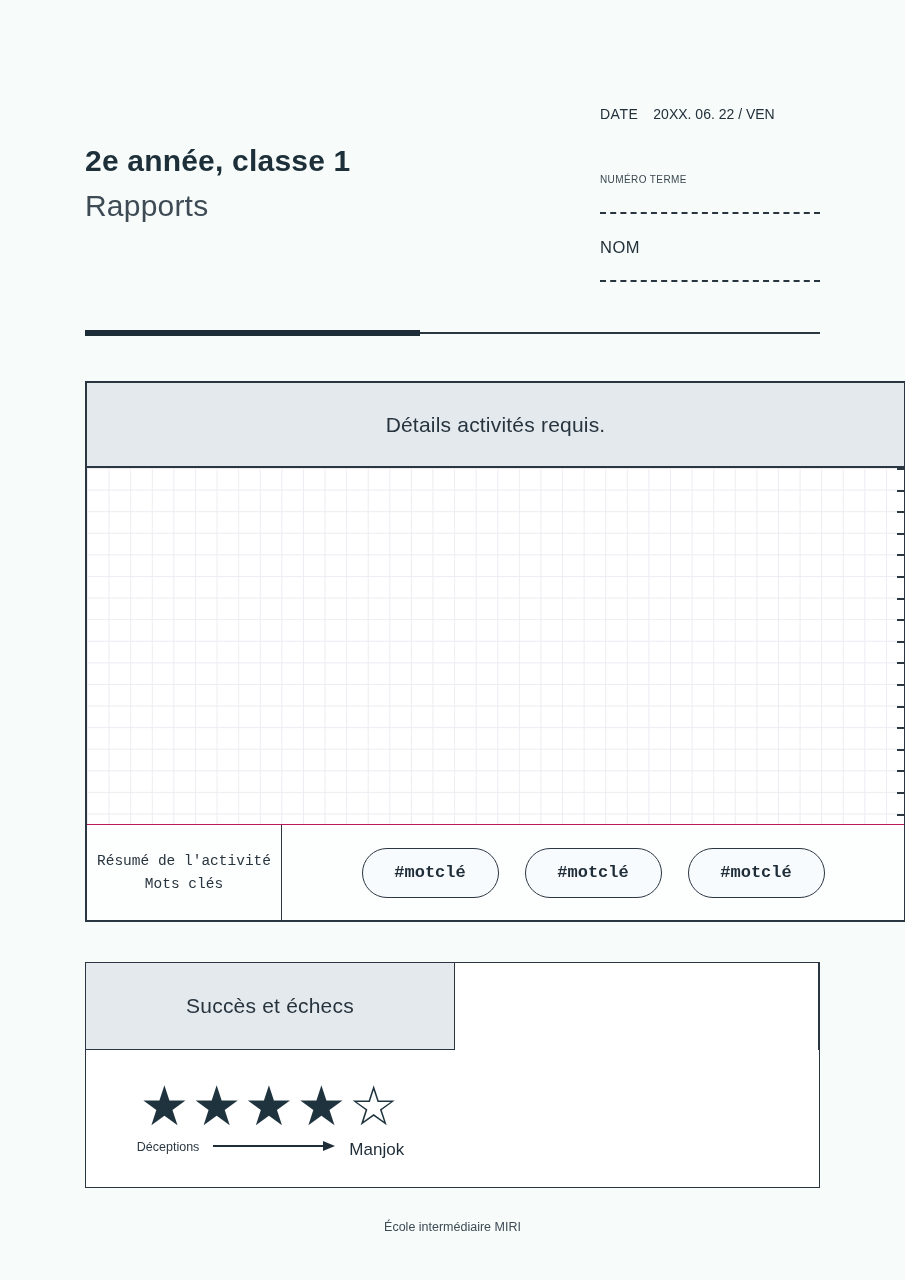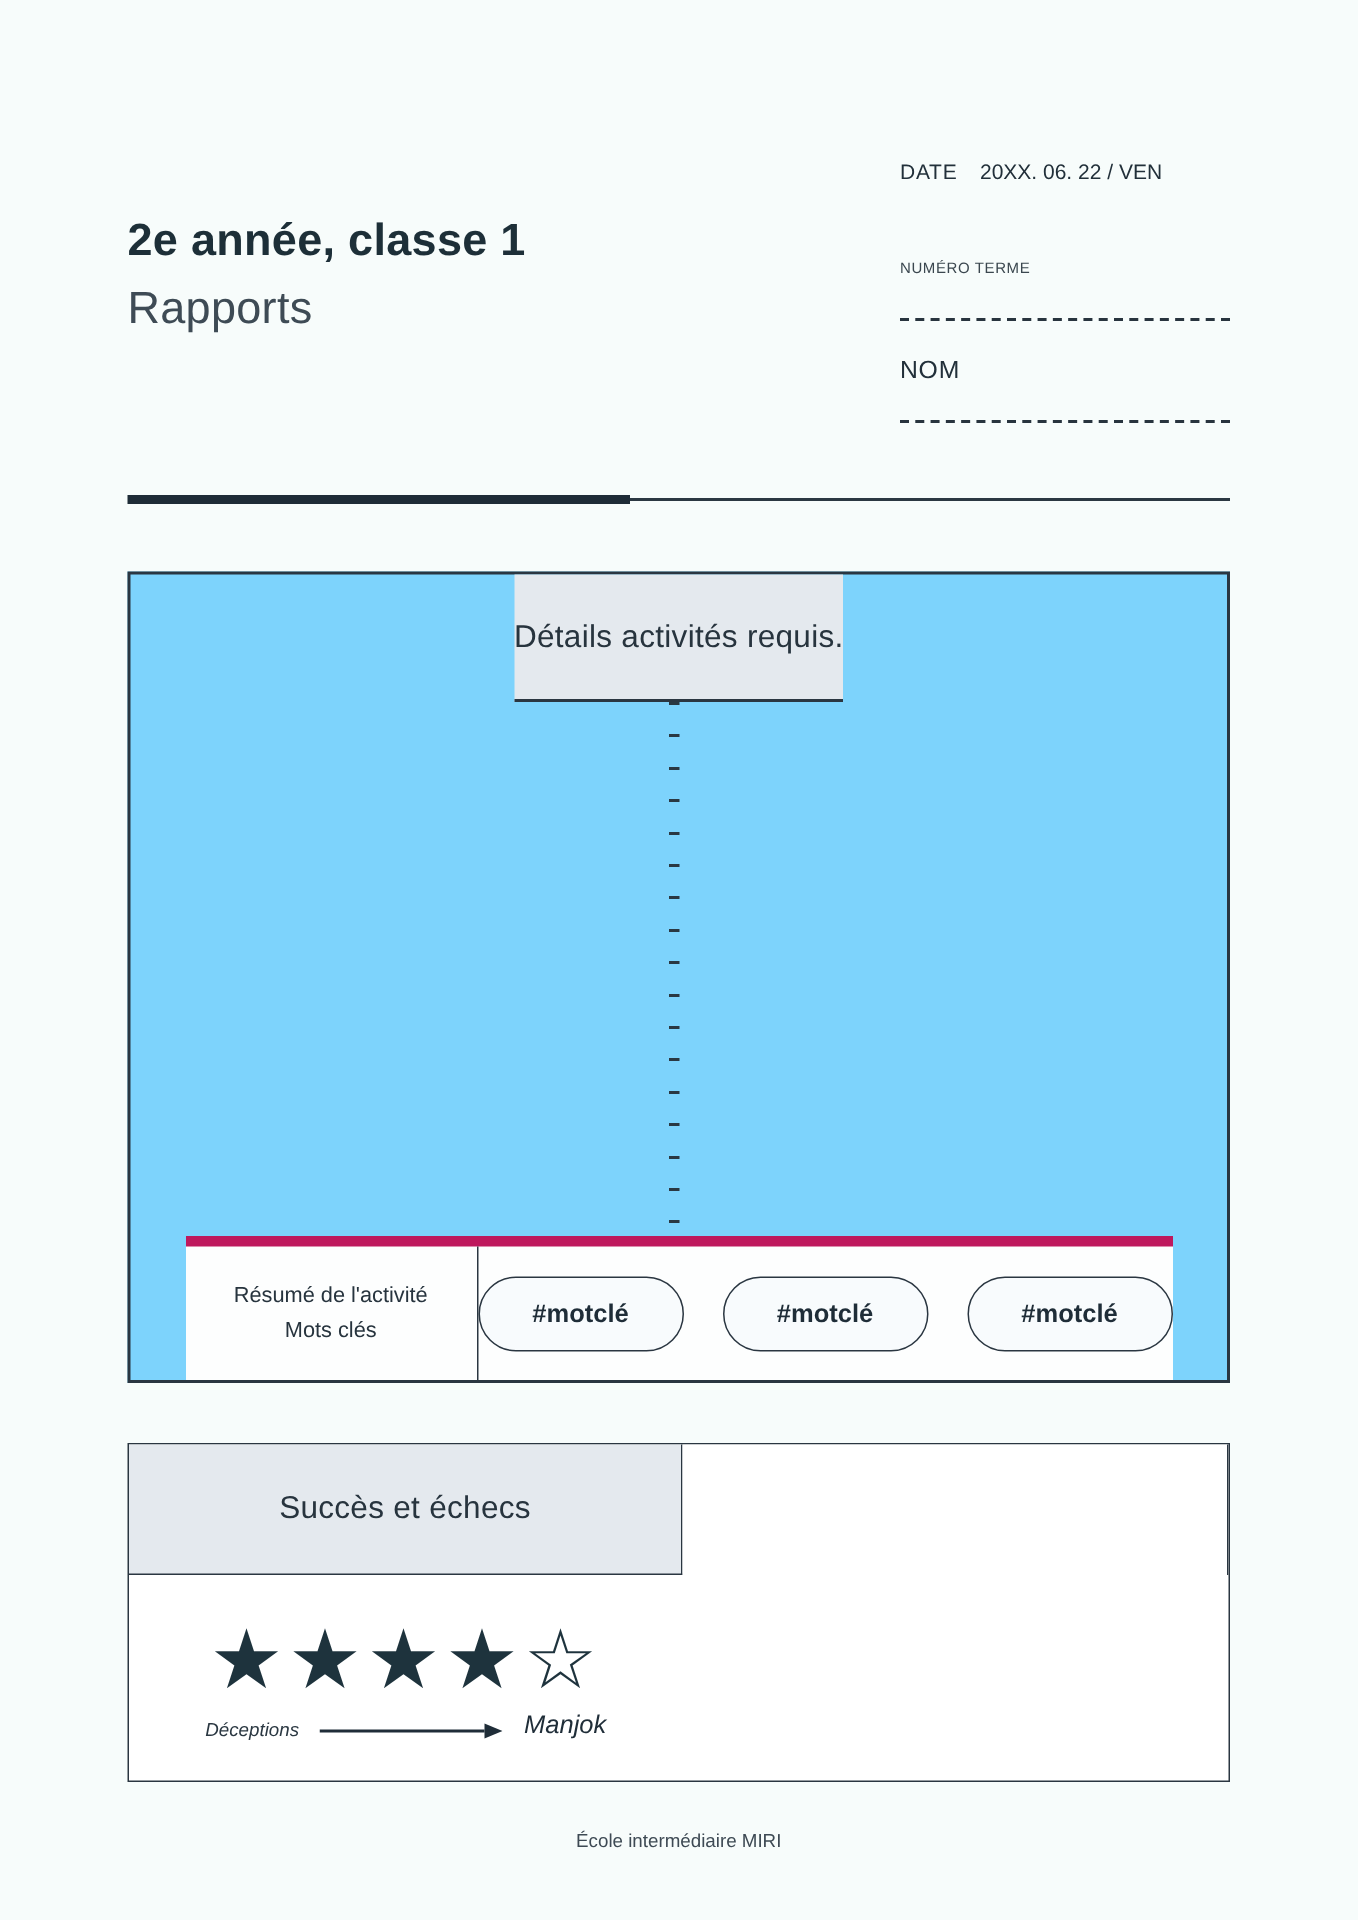--- a/index.html
+++ b/index.html
@@ -41,23 +41,23 @@
   .nom-label { margin-top: 24px; font-size: 16.5px; color: #22303a; letter-spacing: 0.5px; }
   .blank-2 { margin-top: 23px; }
 
   
   .divider { position: absolute; left: 85px; right: 85px; top: 330px; display: flex; align-items: center; }
   .divider-thick { width: 335px; height: 6px; background: #1e2c37; }
   .divider-thin { flex: 1; height: 2px; background: #2b3842; }
 
   
   .table1 {
-    position: absolute; left: 85px; top: 381px; width: 735px; height: 541px;
-    border: 2px solid #2a3641; background: #7dd3fc;
-    display: flex; flex-direction: column; align-items: center;
+    position: absolute; left: 85px; top: 381px; width: 821px; height: 541px;
+    border: 2px solid #2a3641; background: #bef264;
+    display: flex; flex-direction: column;
   }
   .table1-header {
     height: 85px; flex: none;
     background: #e4e9ee; border-bottom: 2px solid #2a3641;
     display: flex; align-items: center; justify-content: center;
     font-size: 21px; color: #27343e; letter-spacing: 0.2px;
   }
   .grid-area {
     flex: 1; position: relative; background-color: #ffffff;
     background-image:
@@ -65,21 +65,21 @@
       linear-gradient(to bottom, #ececf2 1px, transparent 1px);
     background-size: 21.6px 21.6px;
     cursor: text;
   }
   .grid-ticks {
     position: absolute; top: 0; bottom: 0; right: 0; width: 7px;
     background-image: repeating-linear-gradient(to bottom, #2a3842 0 2px, transparent 2px 21.6px);
   }
   .keyword-row {
     height: 96px; flex: none; display: flex;
-    border-top: 7px solid #be185d; background: #fdfefe;
+    border-top: 1px solid #be185d; background: #fdfefe; font-family: Liberation Mono, monospace;
   }
   .summary-cell {
     width: 195px; flex: none;
     border-right: 1px solid #2a3641;
     display: flex; flex-direction: column; align-items: center; justify-content: center;
     font-size: 14.5px; line-height: 23px; color: #27343e; text-align: center;
   }
   .pill-zone {
     flex: 1; display: flex; align-items: center; justify-content: center; gap: 26px;
   }
@@ -108,21 +108,21 @@
   .t2-body-right {
     display: flex; flex-direction: column; align-items: center; justify-content: center;
     padding-top: 2px;
   }
   .stars {
     font-family: "DejaVu Sans", sans-serif;
     font-size: 55px; line-height: 1; color: #1e333d; letter-spacing: 3px;
     white-space: nowrap;
   }
   .star { cursor: pointer; }
-  .scale-caption { display: flex; align-items: flex-end; gap: 14px; margin-top: 6px; font-style: italic; }
+  .scale-caption { display: flex; align-items: flex-start; gap: 14px; margin-top: 6px; }
   .scale-low { font-size: 12.5px; color: #2b3842; }
   .scale-high { font-size: 17px; color: #1f2d38; }
   .scale-arrow { display: block; }
 
   
   .footer {
     position: absolute; left: 0; right: 0; top: 1220px;
     text-align: center; font-size: 12.5px; color: #3e4a54;
   }
 </style>

